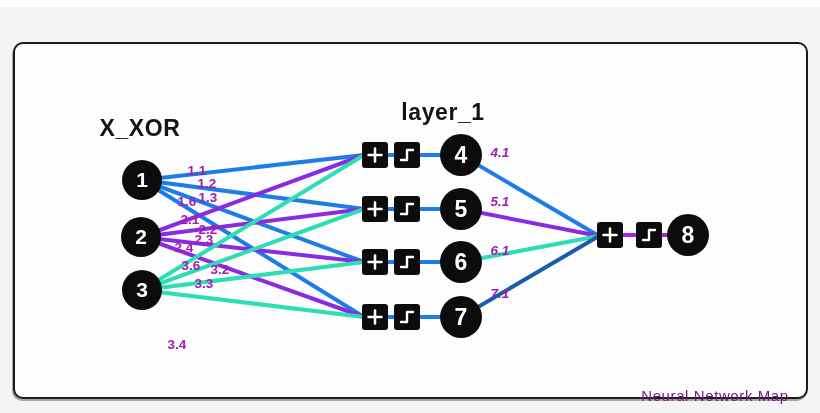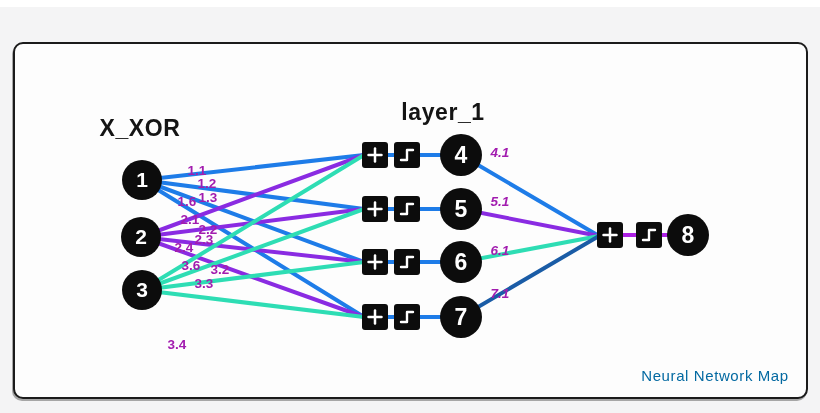--- a/index.html
+++ b/index.html
@@ -69,25 +69,25 @@
     transform: translate(-50%, -50%);
     font-size: 13.5px;
     font-weight: 700;
     color: #a21caf;
     white-space: nowrap;
     z-index: 3;
   }
   .edge-label.italic { font-style: italic; }
   .footer-label {
     position: absolute;
-    left: 715px; top: 375px;
+    left: 715px; top: 395px;
     transform: translate(-50%, -50%);
     font-size: 15px;
     letter-spacing: 0.6px;
-    color: #0369a1;
+    color: #701a75;
     white-space: nowrap;
     z-index: 3;
   }
 </style>
 </head>
 <body>
 
 <div class="top-strip"></div>
 
 <div class="card"></div>

